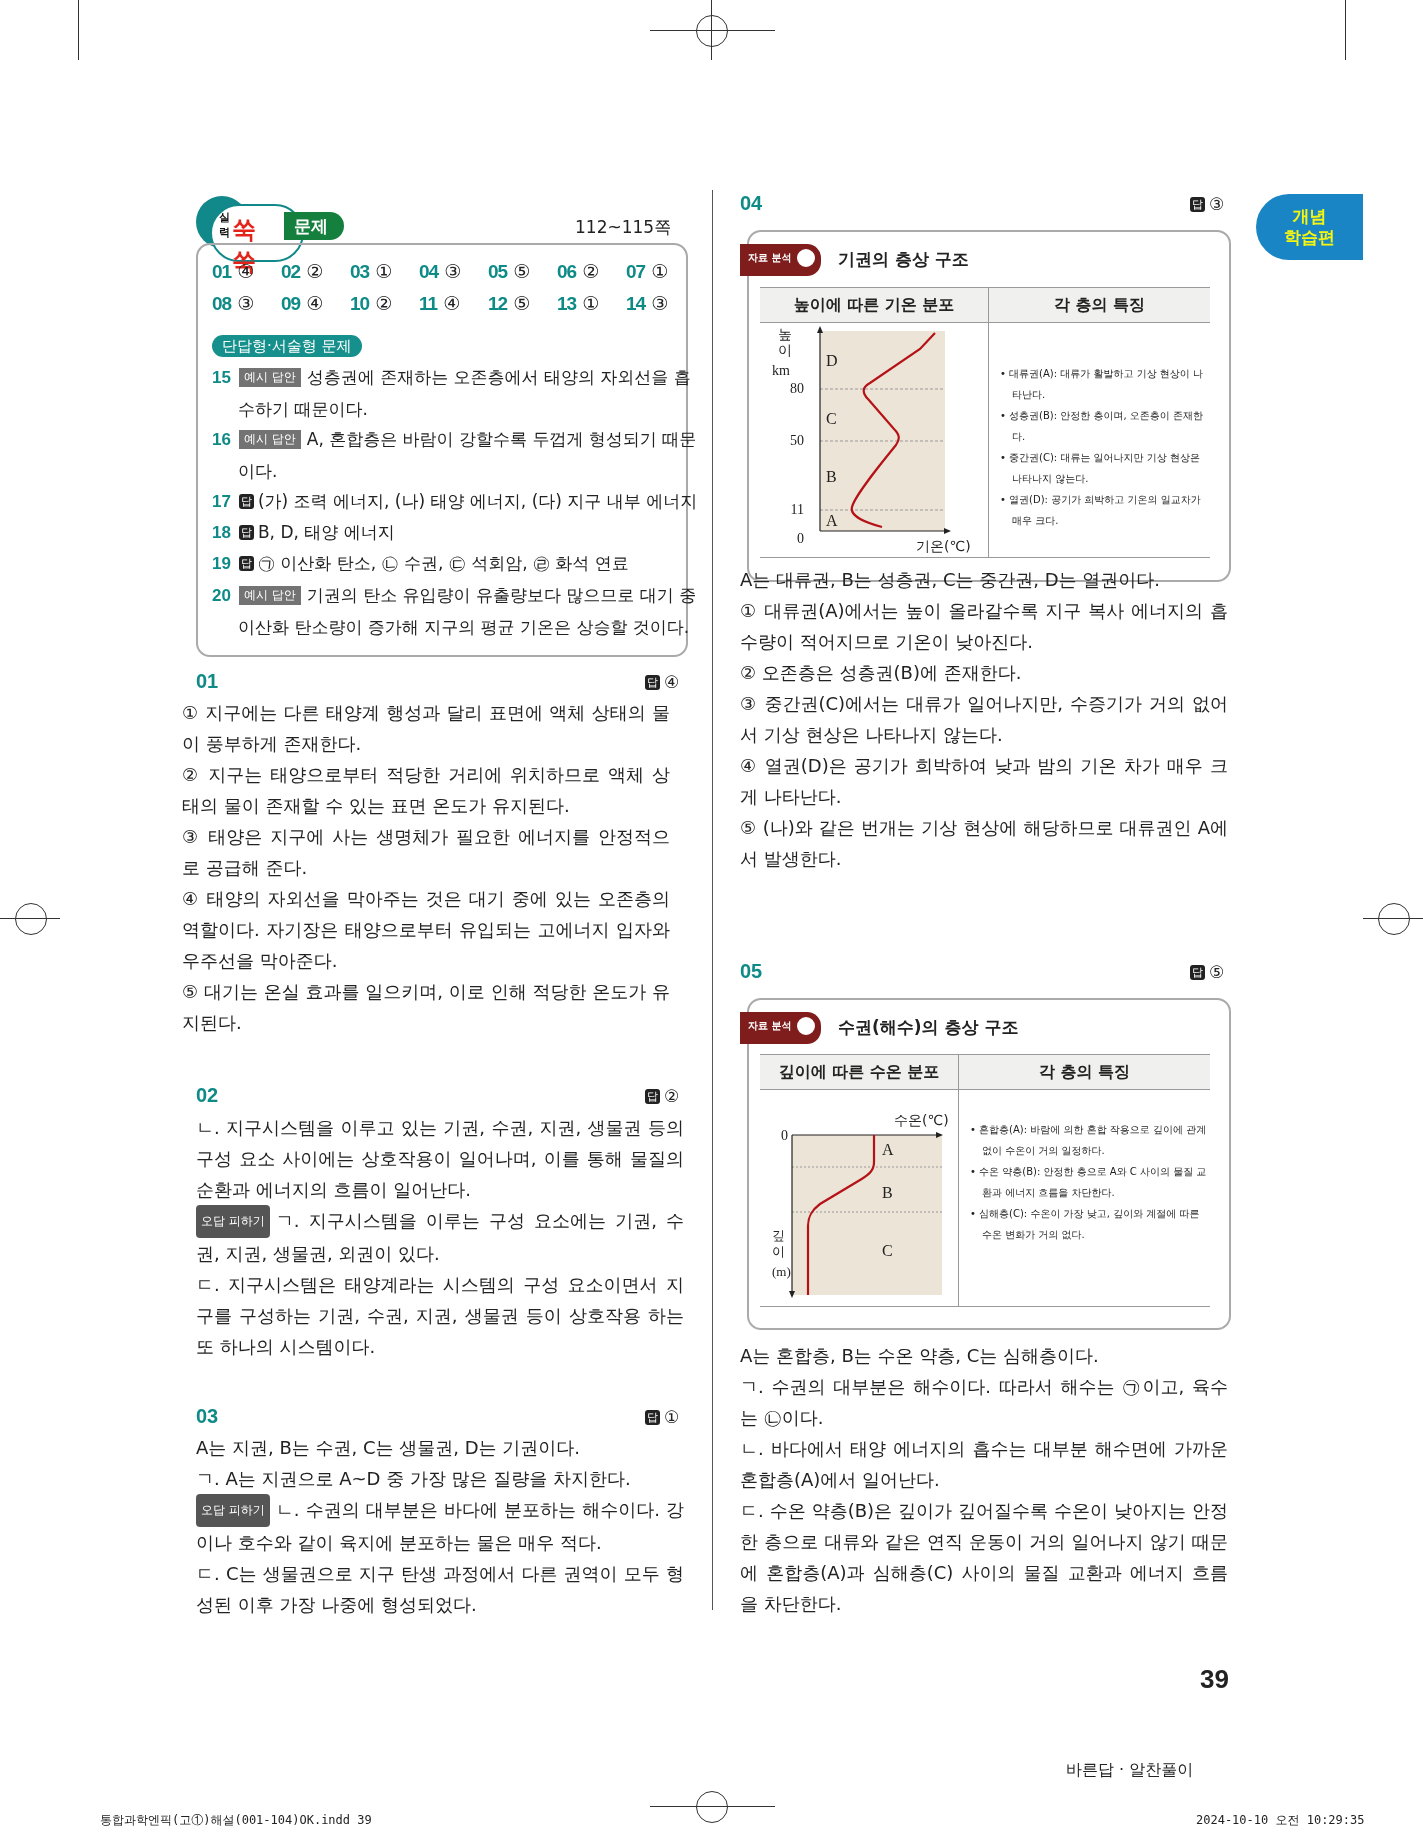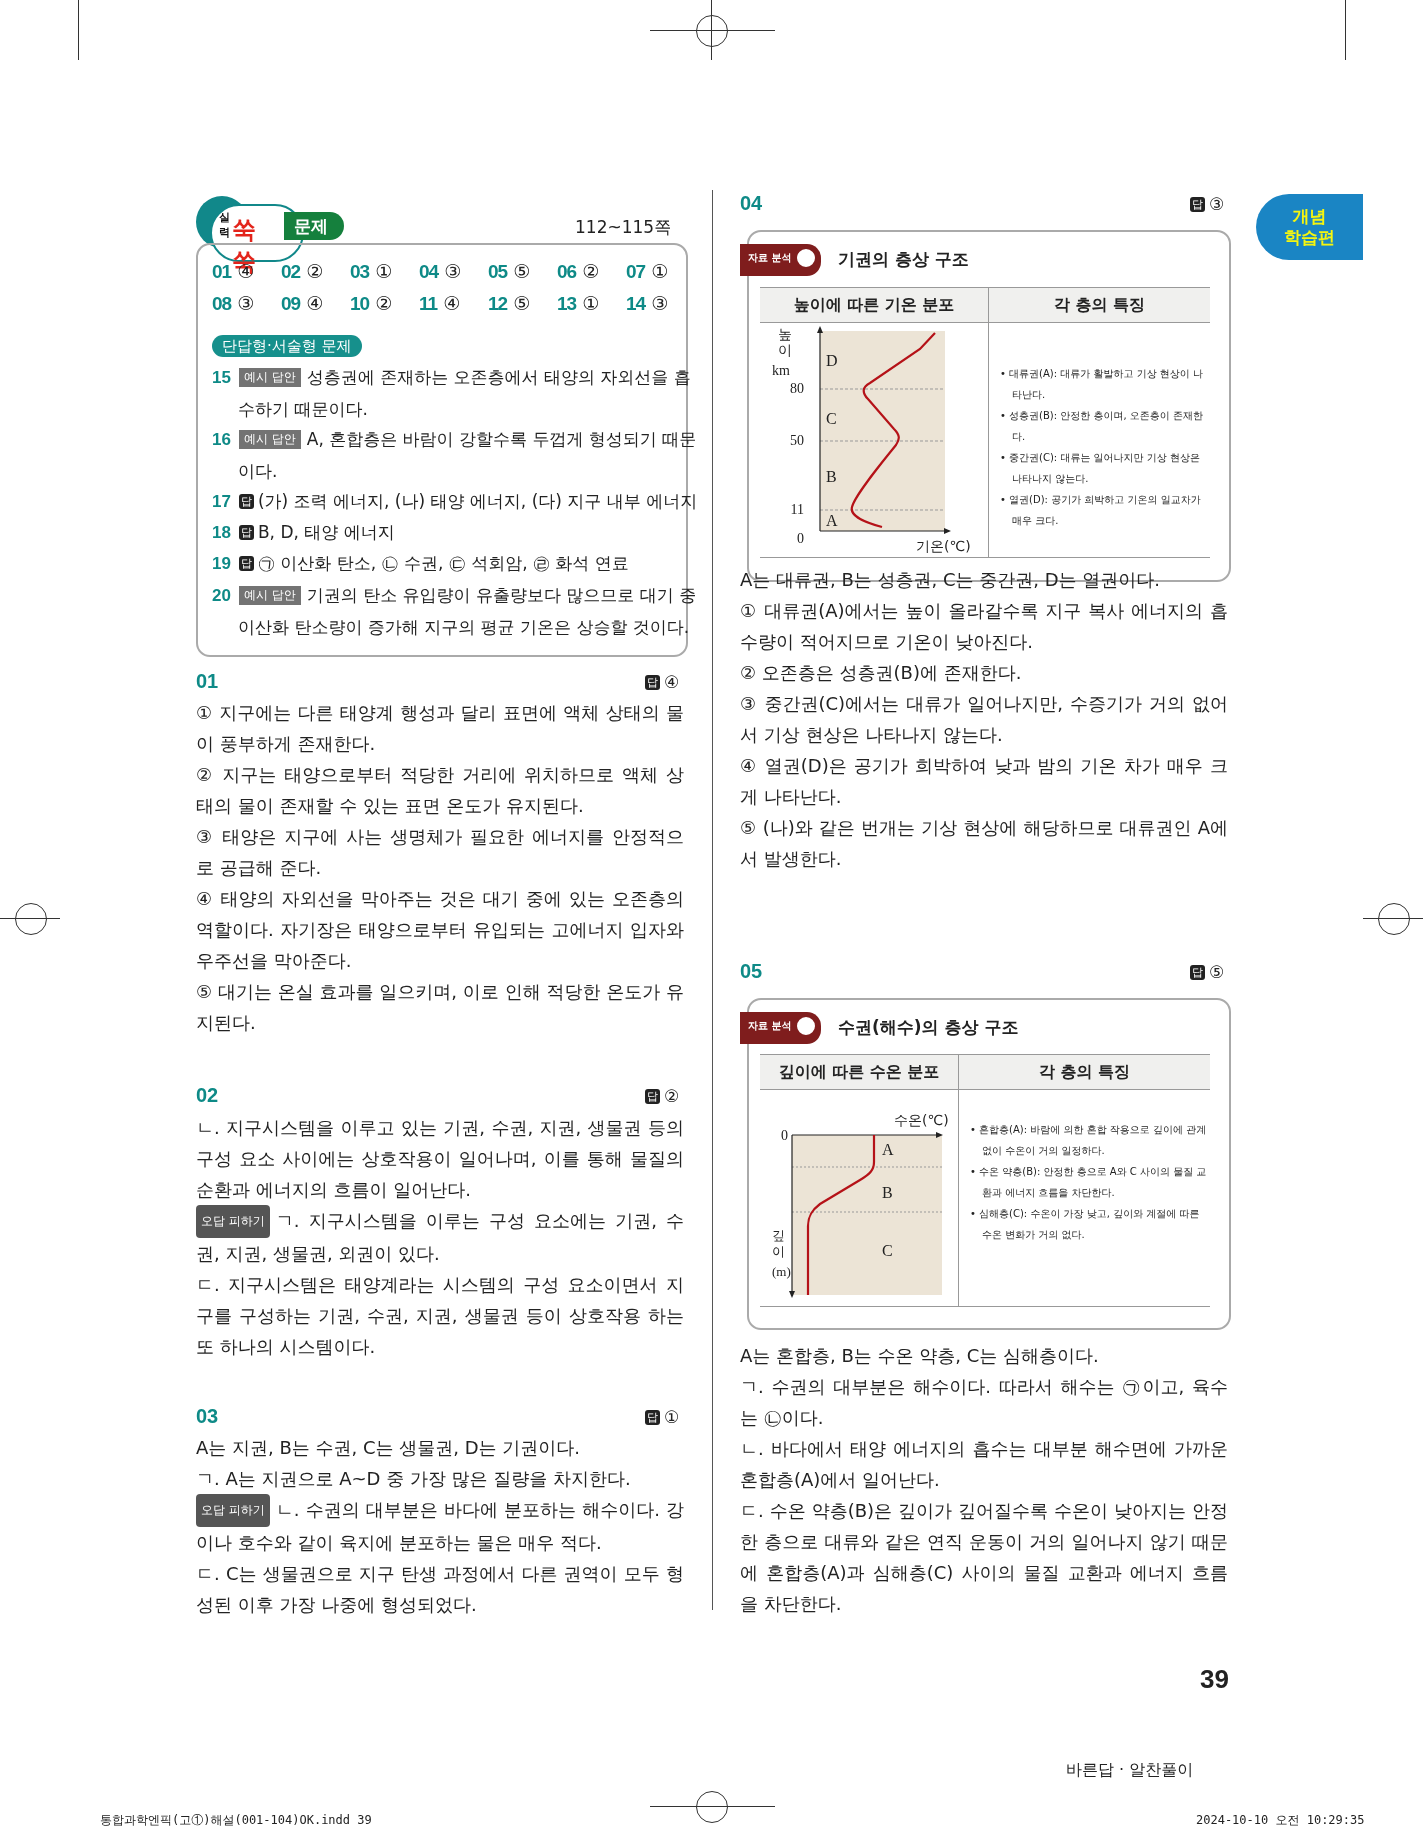--- a/index.html
+++ b/index.html
@@ -107,21 +107,21 @@
 <div class="ex-line" style="top:428px;"><span class="ex-num">16</span><span class="ex-tag">예시 답안</span><span>A, 혼합층은 바람이 강할수록 두껍게 형성되기 때문</span></div>
 <div class="cont" style="top:460px;">이다.</div>
 <div class="ex-line" style="top:490px;"><span class="ex-num">17</span><span class="dap">답</span><span>(가) 조력 에너지, (나) 태양 에너지, (다) 지구 내부 에너지</span></div>
 <div class="ex-line" style="top:521px;"><span class="ex-num">18</span><span class="dap">답</span><span>B, D, 태양 에너지</span></div>
 <div class="ex-line" style="top:552px;"><span class="ex-num">19</span><span class="dap">답</span><span>㉠ 이산화 탄소, ㉡ 수권, ㉢ 석회암, ㉣ 화석 연료</span></div>
 <div class="ex-line" style="top:584px;"><span class="ex-num">20</span><span class="ex-tag">예시 답안</span><span>기권의 탄소 유입량이 유출량보다 많으므로 대기 중</span></div>
 <div class="cont" style="top:616px;">이산화 탄소량이 증가해 지구의 평균 기온은 상승할 것이다.</div>
 
 <div class="sec-num" style="left:196px;top:670px;">01</div>
 <div class="sec-ans" style="left:645px;top:672px;"><span class="dap">답</span><span>④</span></div>
-<div class="para" style="left:196px;top:697px;">
+<div class="para" style="left:182px;top:697px;">
   <p>① 지구에는 다른 태양계 행성과 달리 표면에 액체 상태의 물이 풍부하게 존재한다.</p>
   <p>② 지구는 태양으로부터 적당한 거리에 위치하므로 액체 상태의 물이 존재할 수 있는 표면 온도가 유지된다.</p>
   <p>③ 태양은 지구에 사는 생명체가 필요한 에너지를 안정적으로 공급해 준다.</p>
   <p>④ 태양의 자외선을 막아주는 것은 대기 중에 있는 오존층의 역할이다. 자기장은 태양으로부터 유입되는 고에너지 입자와 우주선을 막아준다.</p>
   <p>⑤ 대기는 온실 효과를 일으키며, 이로 인해 적당한 온도가 유지된다.</p>
 </div>
 
 <div class="sec-num" style="left:196px;top:1084px;">02</div>
 <div class="sec-ans" style="left:645px;top:1086px;"><span class="dap">답</span><span>②</span></div>
 <div class="para" style="left:196px;top:1112px;">

